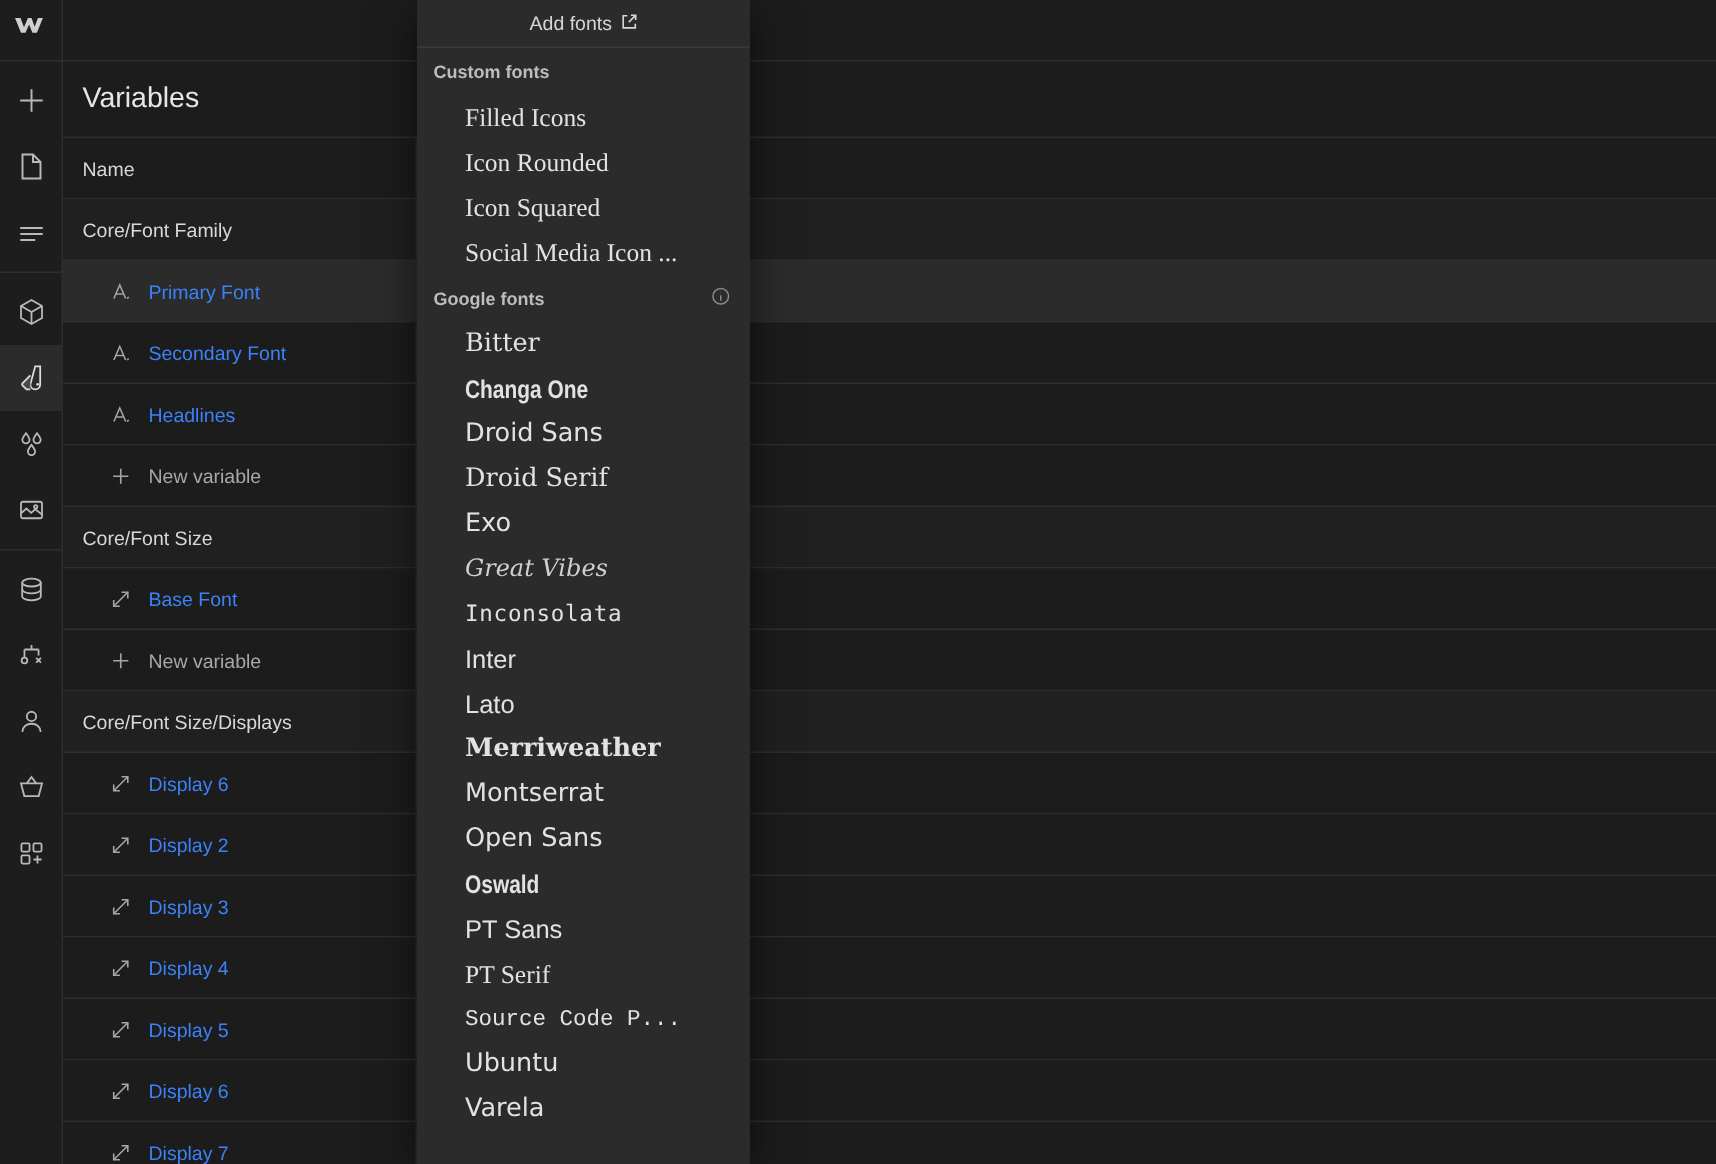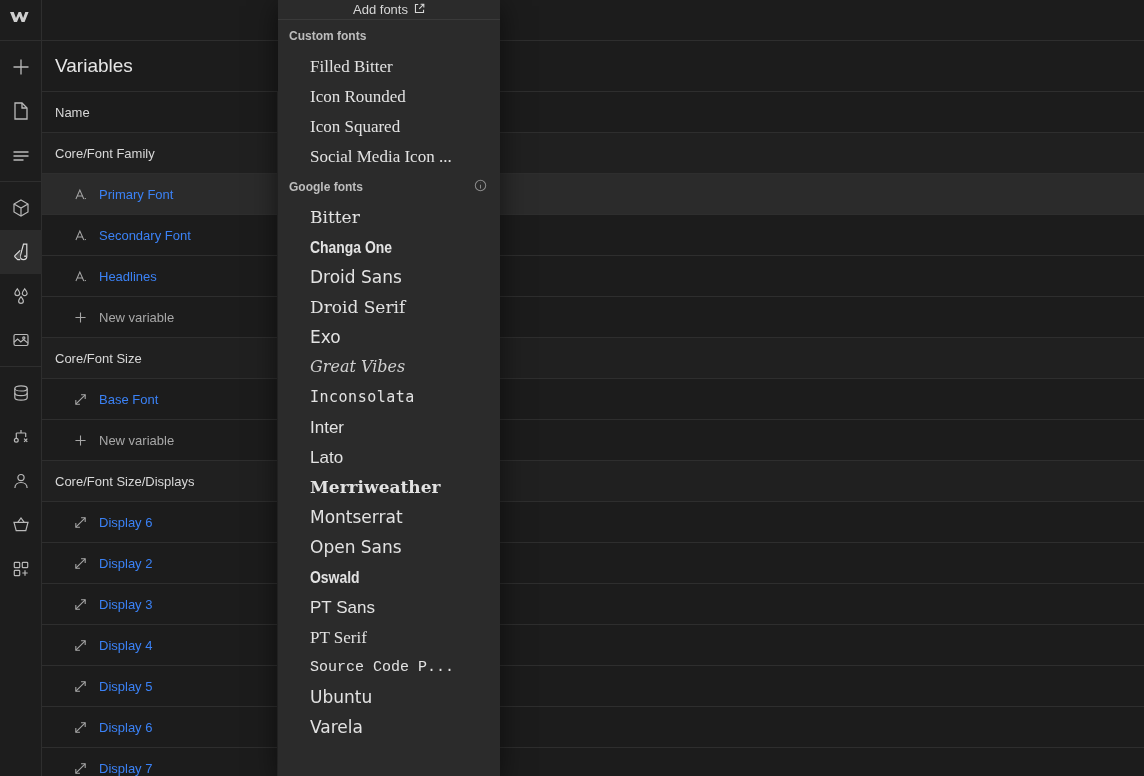--- a/index.html
+++ b/index.html
@@ -96,21 +96,21 @@
   .swatch-dot i { width: 5px; height: 5px; border-radius: 50%; background: #fff; display:block; }
 
   
   #dropdown {
     position: absolute; left: 278px; top: 0; width: 222px; height: 776px;
     background: #2b2b2b;
     box-shadow: 0 6px 26px rgba(0,0,0,.55);
     overflow: hidden;
   }
   .dd-head {
-    height: 20px; display: flex; align-items: center; justify-content: center;
+    height: 32px; display: flex; align-items: center; justify-content: center;
     gap: 6px;
     border-bottom: 1px solid #3a3a3a;
     font-size: 13px; color: #d6d6d6;
     cursor: pointer;
   }
   .dd-section {
     height: 31px; display: flex; align-items: center; justify-content: space-between;
     padding: 0 13px 0 11px;
     font-size: 12px; font-weight: 700; color: #bdbdbd;
   }
@@ -451,21 +451,21 @@
     <div id="dd-body">
         <div class="dd-section">
           <span>Custom fonts</span>
         </div>
         <div class="dd-item">
           <span class="check empty">
             <svg width="12" height="12" viewBox="0 0 14 14" fill="none" stroke="#d6d6d6" stroke-width="1.3">
               <path d="M2.4 7.2 5.4 10 11.6 4"></path>
             </svg>
           </span>
-          <span class="fname f-serif">Filled Bitter</span>
+          <span class="fname f-serif">Filled Icons</span>
         </div>
         <div class="dd-item">
           <span class="check empty">
             <svg width="12" height="12" viewBox="0 0 14 14" fill="none" stroke="#d6d6d6" stroke-width="1.3">
               <path d="M2.4 7.2 5.4 10 11.6 4"></path>
             </svg>
           </span>
           <span class="fname f-serif">Icon Rounded</span>
         </div>
         <div class="dd-item">

